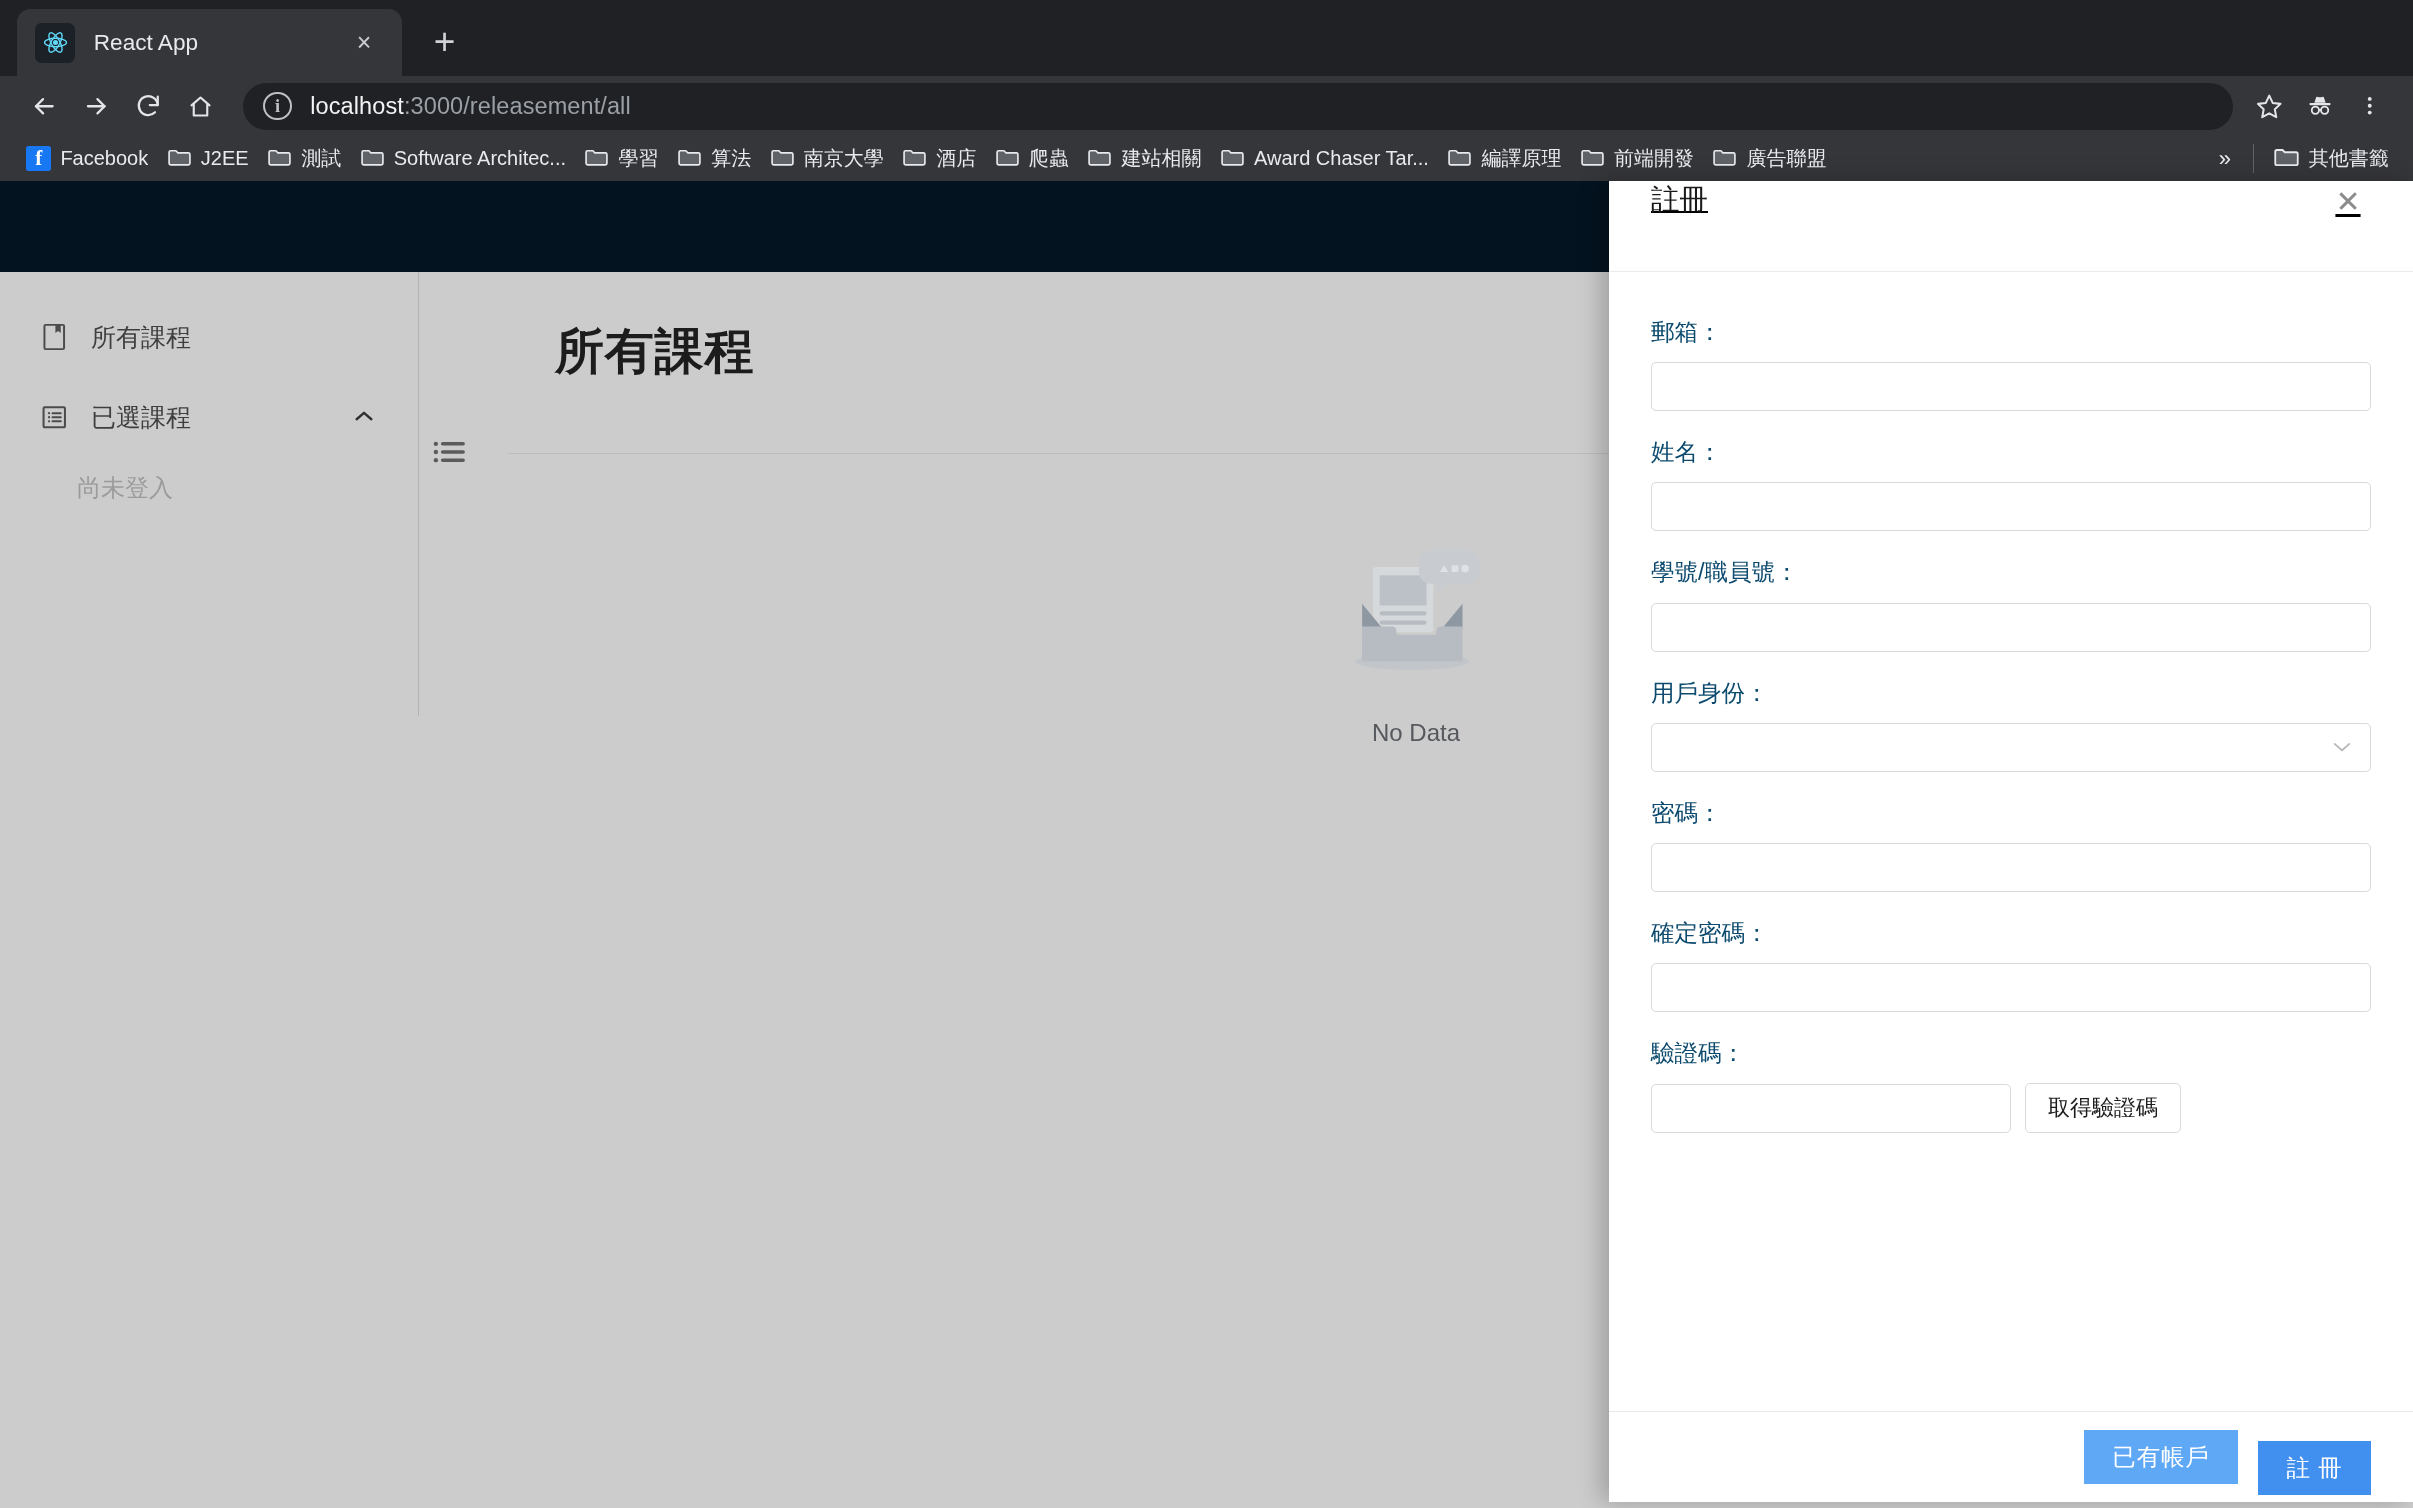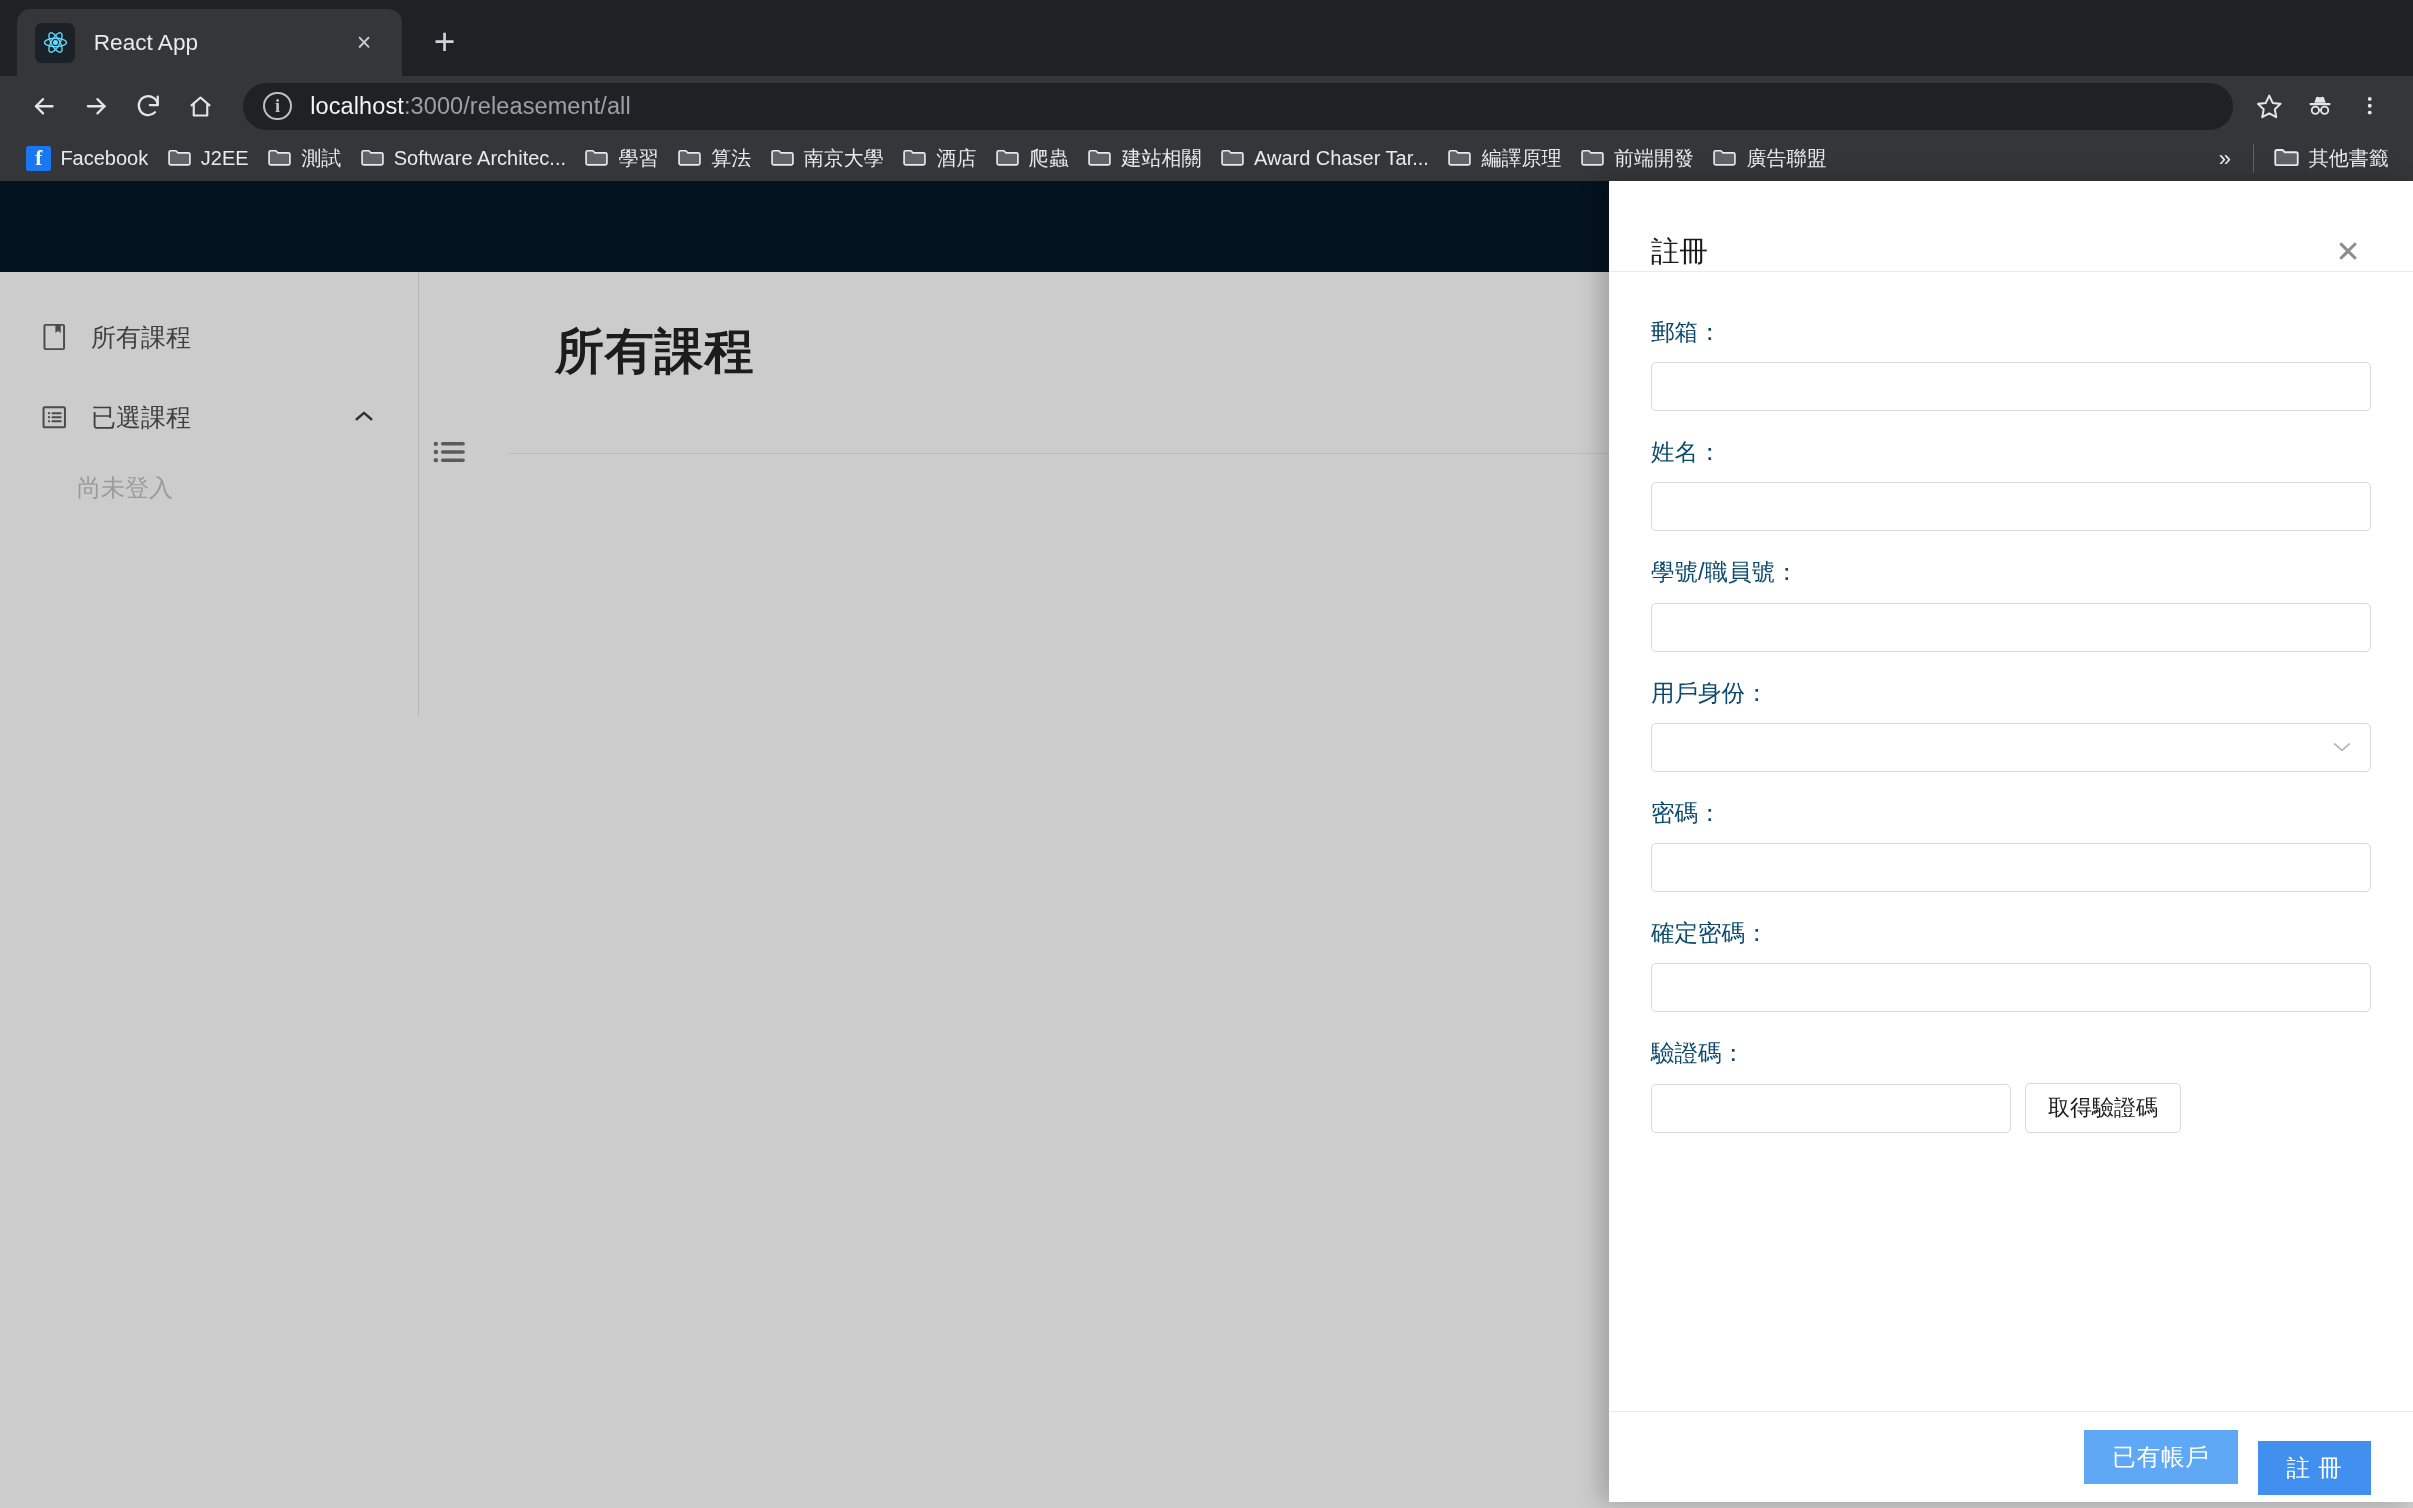--- a/index.html
+++ b/index.html
@@ -235,23 +235,24 @@
     background: #fff;
     box-shadow: -8.4px 0 22px rgba(0,0,0,.22);
     display: flex;
     flex-direction: column;
     z-index: 20;
   }
   .drawer-head {
     height: 91px;
     flex: 0 0 91px;
     display: flex;
-    align-items: flex-end;
+    align-items: flex-start;
     padding: 0 45px 0 42px;
     border-bottom: 0.8px solid #ebebeb;
+    text-decoration: underline;
   }
   .drawer-title {
     font-size: 28.5px;
     color: #1a1a1a;
     font-weight: 500;
     flex: 1 1 auto;
   }
   .drawer-close {
     font-size: 30px;
     color: #8c8c8c;
@@ -543,20 +544,39 @@
           <svg width="37" height="30" viewBox="0 0 26 22" fill="none" stroke="currentColor" stroke-width="2.6" stroke-linecap="round">
               <circle cx="3" cy="5" r="1.6" fill="currentColor" stroke="none"></circle>
               <circle cx="3" cy="11" r="1.6" fill="currentColor" stroke="none"></circle>
               <circle cx="3" cy="17" r="1.6" fill="currentColor" stroke="none"></circle>
               <path d="M8 5h15M8 11h15M8 17h15"></path>
             </svg>
         </span>
         <span class="title-rule"></span>
       </div>
 
+      <div class="empty">
+        <span>
+          <svg width="159" height="151" viewBox="0 0 190 180">
+            <ellipse cx="90" cy="145" rx="68" ry="10" fill="#c2c6cb"></ellipse>
+            <rect x="43" y="32" width="72" height="78" rx="4" fill="#d6d9db"></rect>
+            <rect x="51" y="42" width="56" height="36" fill="#bcc1c7"></rect>
+            <rect x="51" y="85" width="56" height="5" rx="2.5" fill="#b7bcc2"></rect>
+            <rect x="51" y="96" width="56" height="5" rx="2.5" fill="#b7bcc2"></rect>
+            <path d="M30 76 L55 106 L30 106 Z" fill="#8e98a3"></path>
+            <path d="M150 76 L125 106 L150 106 Z" fill="#8e98a3"></path>
+            <path d="M30 103 h36 a5 5 0 0 1 5 5 v2 a3 3 0 0 0 3 3 h42 a3 3 0 0 0 3-3 v-2 a5 5 0 0 1 5-5 h26 v42 H30 Z" fill="#b7bcc3"></path>
+            <path d="M112 12 h44 a14 14 0 0 1 14 14 v12 a14 14 0 0 1-14 14 h-26 l-12 11 2-11 h-8 a14 14 0 0 1-14-14 V26 a14 14 0 0 1 14-14 z" fill="#c8ccd0"></path>
+            <path d="M128 30 l5 8 h-10 z" fill="#dfe2e5"></path>
+            <rect x="137" y="30" width="8" height="8" fill="#dfe2e5"></rect>
+            <circle cx="153" cy="34" r="4.5" fill="#dfe2e5"></circle>
+          </svg>
+        </span>
+        <span class="empty-label">No Data</span>
+      </div>
     </div>
   </div>
 
   <div class="drawer">
     <div class="drawer-head">
       <span class="drawer-title">註冊</span>
       <span class="drawer-close">✕</span>
     </div>
 
     <div class="drawer-body">

